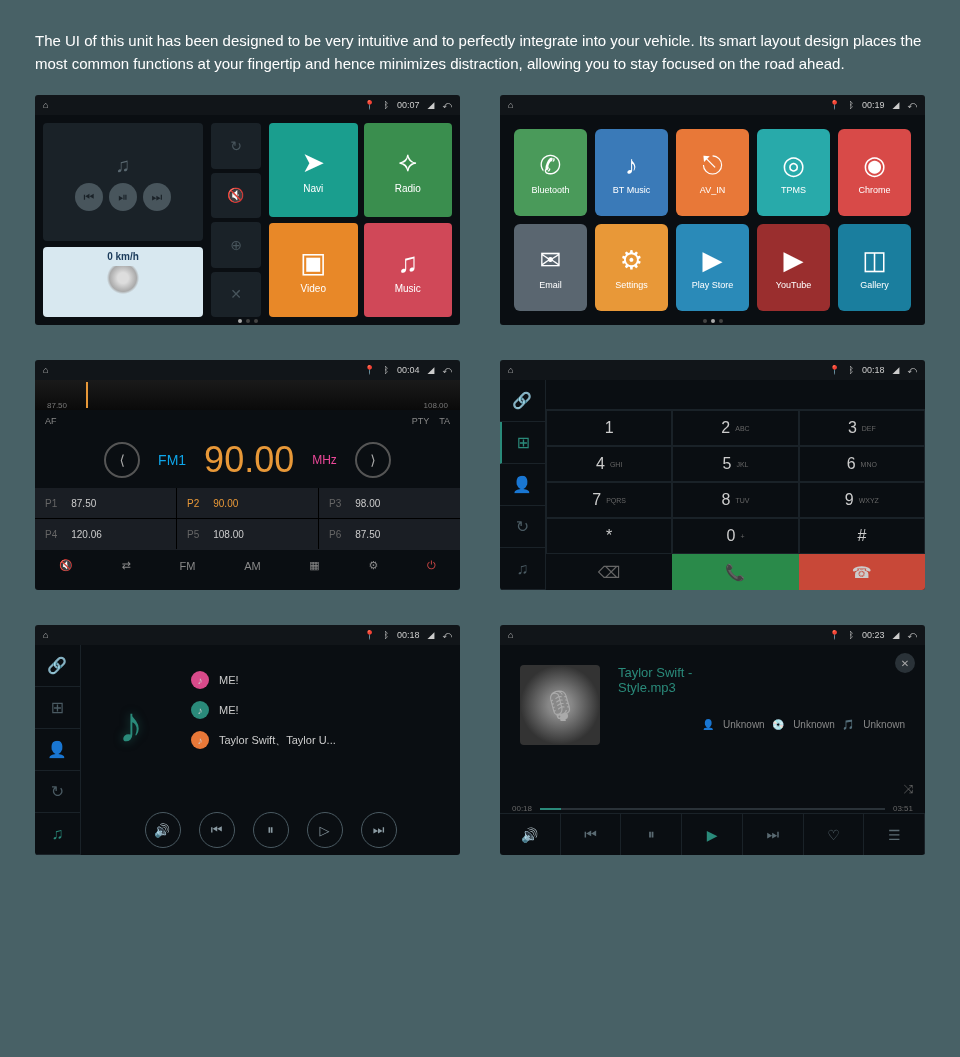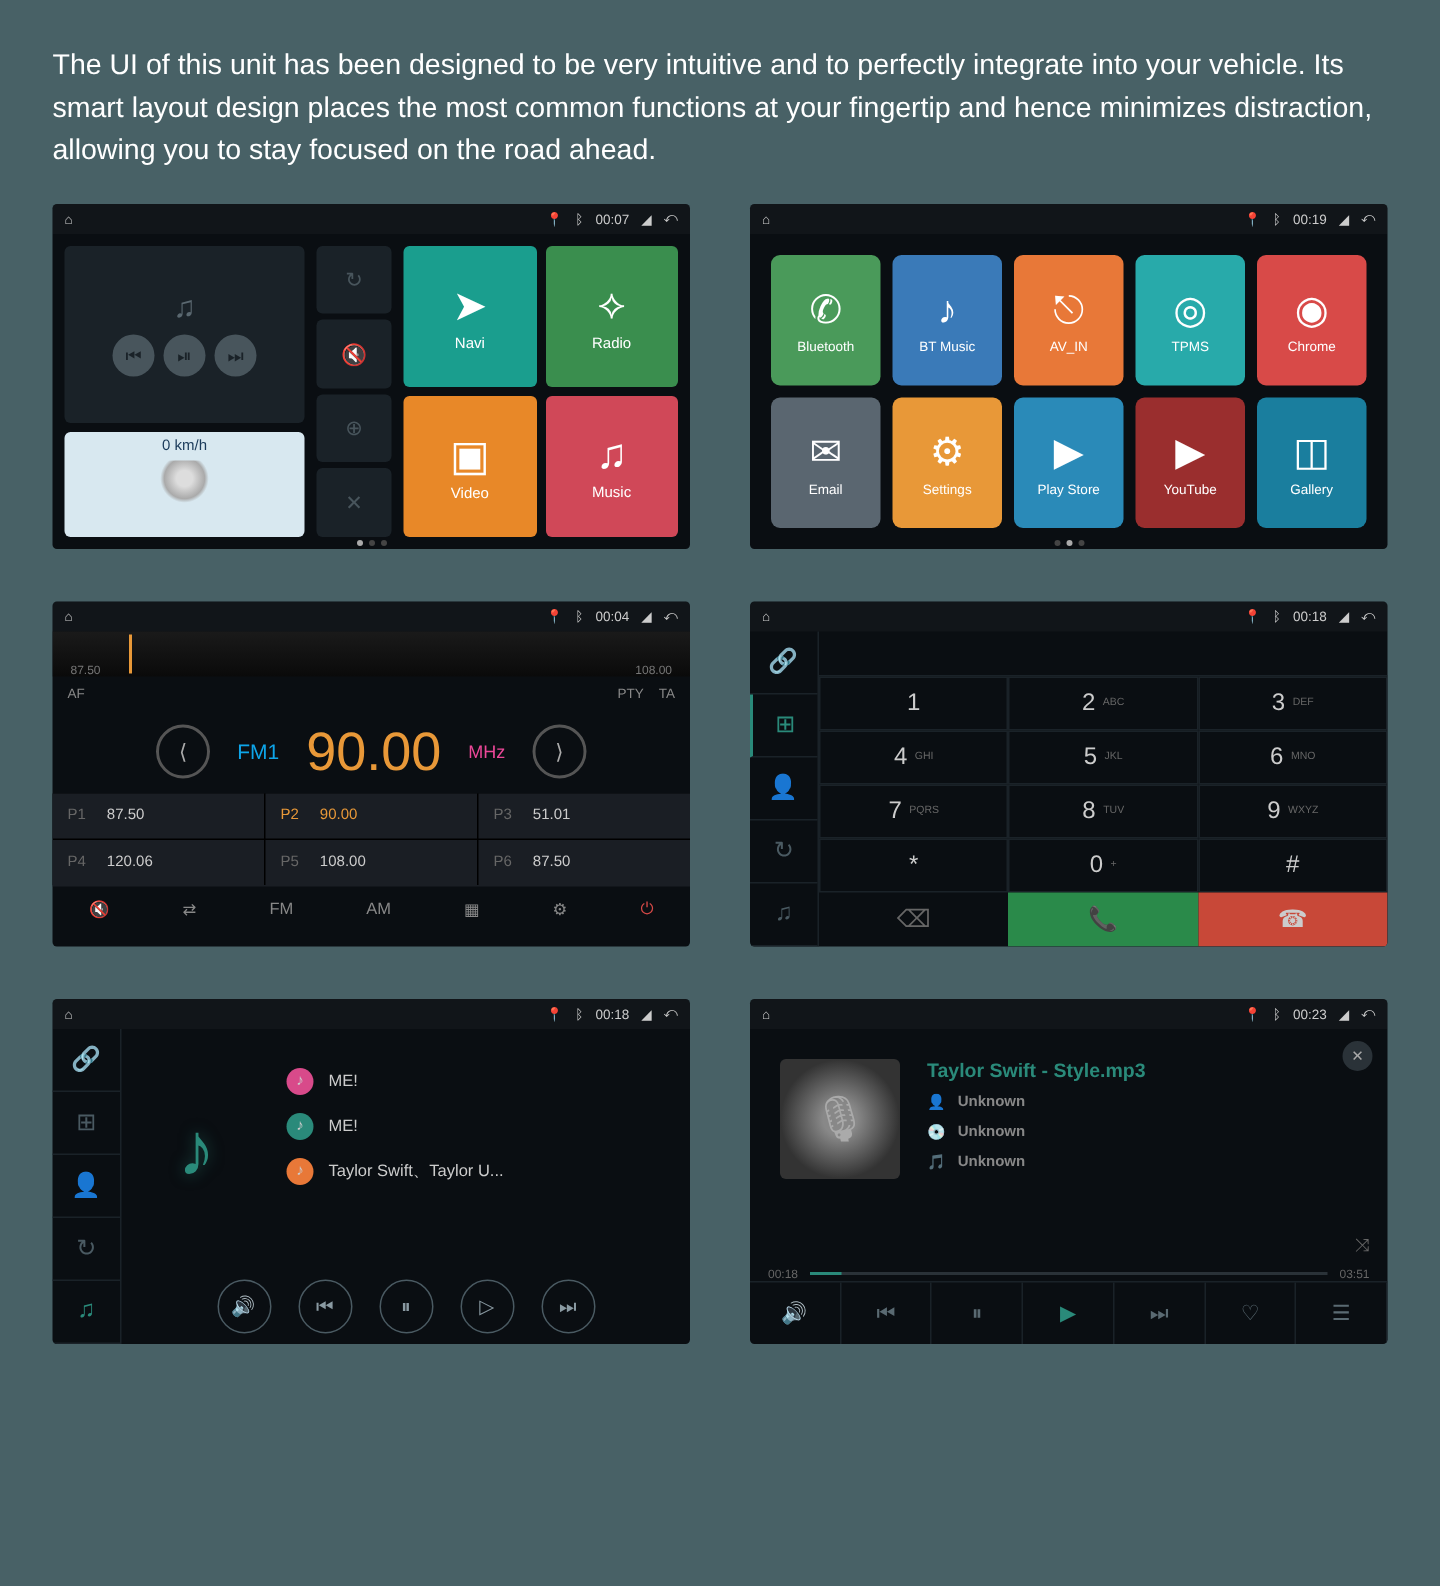--- a/index.html
+++ b/index.html
@@ -1,34 +1,34 @@
 <!DOCTYPE html>
 <html><head>
 <meta charset="utf-8">
 <style>
 * { box-sizing: border-box; margin: 0; padding: 0; }
 body { width: 960px; height: 1057px; background: #486166; font-family: Arial, sans-serif; color: #fff; }
 .header { padding: 30px 35px 20px; }
 .title { font-size: 32px; text-align: center; margin-bottom: 20px; font-weight: normal; }
-.desc { font-size: 19px; line-height: 1.5; }
+.desc { font-size: 15px; line-height: 1.5; }
 .screens { padding: 0 35px; }
 .row { display: flex; gap: 40px; margin-bottom: 35px; }
 .screen { width: 425px; height: 230px; background: #0a0e12; border-radius: 3px; position: relative; overflow: hidden; color: #ccc; font-size: 9px; }
 .statusbar { height: 20px; background: rgba(255,255,255,0.03); display: flex; align-items: center; padding: 0 8px; justify-content: space-between; font-size: 9px; }
 .statusbar .left, .statusbar .right { display: flex; gap: 8px; align-items: center; }
 
 
 .s1-body { display: flex; height: 210px; padding: 8px; gap: 8px; }
 .s1-left { width: 160px; display: flex; flex-direction: column; gap: 6px; }
 .s1-media { flex: 1; background: #1a2228; border-radius: 4px; display: flex; flex-direction: column; align-items: center; justify-content: center; }
 .s1-noteicon { font-size: 20px; color: #5a6870; margin-bottom: 6px; }
 .s1-controls { display: flex; gap: 6px; }
 .s1-pbtn { width: 28px; height: 28px; border-radius: 50%; background: #48555c; display: flex; align-items: center; justify-content: center; color: #1a2228; font-size: 12px; }
 .s1-speed { height: 70px; background: #d8e8f0; border-radius: 4px; color: #333; display: flex; flex-direction: column; align-items: center; padding: 4px; }
-.s1-speed-label { font-size: 10px; font-weight: normal; color: #1a3a5a; }
+.s1-speed-label { font-size: 10px; font-weight: bold; color: #1a3a5a; }
 .s1-car { width: 40px; height: 30px; background: radial-gradient(circle at 50% 40%, #ddd 20%, #aaa 50%, transparent 60%); margin-top: 4px; }
 .s1-mid { width: 50px; display: flex; flex-direction: column; gap: 4px; }
 .s1-mbtn { flex: 1; background: #1a2228; border-radius: 4px; display: flex; align-items: center; justify-content: center; font-size: 14px; color: #48555c; }
 .s1-grid { flex: 1; display: grid; grid-template-columns: 1fr 1fr; gap: 6px; }
 .s1-app { border-radius: 4px; display: flex; flex-direction: column; align-items: center; justify-content: center; color: #fff; }
 .s1-app .aicon { font-size: 28px; margin-bottom: 4px; }
 .s1-app .alabel { font-size: 10px; }
 .navi { background: #1a9e8e; } .radio { background: #3a8e4e; } .video { background: #e88828; } .music { background: #d04858; }
 .dots { position: absolute; bottom: 2px; left: 50%; transform: translateX(-50%); display: flex; gap: 4px; }
 .dot { width: 4px; height: 4px; border-radius: 50%; background: #444; }
@@ -84,21 +84,21 @@
 .s5-iicon.pink { background: #d84a8a; } .s5-iicon.teal { background: #2a8a7a; } .s5-iicon.orange { background: #e87838; }
 .s5-controls { height: 50px; display: flex; justify-content: center; align-items: center; gap: 18px; }
 .s5-cbtn { width: 36px; height: 36px; border-radius: 50%; border: 1.5px solid #4a5a62; display: flex; align-items: center; justify-content: center; font-size: 13px; color: #8a9aa2; }
 .s4-sbtn.music-active { color: #2a8a7a; }
 
 
 .s6-body { height: 210px; display: flex; flex-direction: column; }
 .s6-main { flex: 1; display: flex; padding: 20px; gap: 18px; position: relative; }
 .s6-close { position: absolute; right: 10px; top: 8px; width: 20px; height: 20px; border-radius: 50%; background: #2a3238; display: flex; align-items: center; justify-content: center; font-size: 10px; color: #aaa; }
 .s6-art { width: 80px; height: 80px; background: radial-gradient(circle, #888 20%, #333 70%); border-radius: 4px; display: flex; align-items: center; justify-content: center; font-size: 30px; color: #aaa; }
-.s6-info { flex: 1; display: flex; flex-direction: column; gap: 8px; font-size: 10px; font-weight: bold; }
+.s6-info { flex: 1; display: flex; flex-direction: row; gap: 8px; font-size: 10px; }
 .s6-title { color: #2a8a7a; font-size: 13px; }
 .s6-meta { display: flex; align-items: center; gap: 8px; color: #888; }
 .s6-shuffle { position: absolute; right: 12px; bottom: 8px; color: #666; font-size: 12px; }
 .s6-progress { padding: 0 12px; display: flex; align-items: center; gap: 8px; font-size: 8px; color: #666; }
 .s6-bar { flex: 1; height: 2px; background: #2a3238; position: relative; }
 .s6-fill { position: absolute; left: 0; top: 0; height: 100%; width: 6%; background: #2a8a7a; }
 .s6-bottom { height: 42px; display: flex; border-top: 1px solid #1a2228; }
 .s6-bbtn { flex: 1; display: flex; align-items: center; justify-content: center; font-size: 14px; color: #5a6a72; border-right: 1px solid #1a2228; }
 .s6-bbtn.accent { color: #2a8a7a; }
 </style>
@@ -275,21 +275,21 @@
             <div class="s3-preset">
               <span class="plabel">P1</span>
               <span class="pval">87.50</span>
             </div>
             <div class="s3-preset active">
               <span class="plabel">P2</span>
               <span class="pval">90.00</span>
             </div>
             <div class="s3-preset">
               <span class="plabel">P3</span>
-              <span class="pval">51.01</span>
+              <span class="pval">98.00</span>
             </div>
             <div class="s3-preset">
               <span class="plabel">P4</span>
               <span class="pval">120.06</span>
             </div>
             <div class="s3-preset">
               <span class="plabel">P5</span>
               <span class="pval">108.00</span>
             </div>
             <div class="s3-preset">

